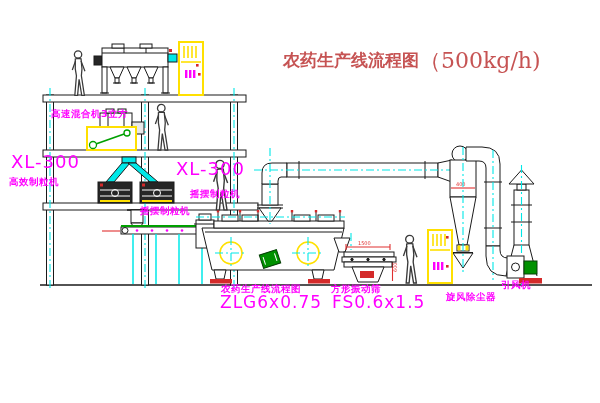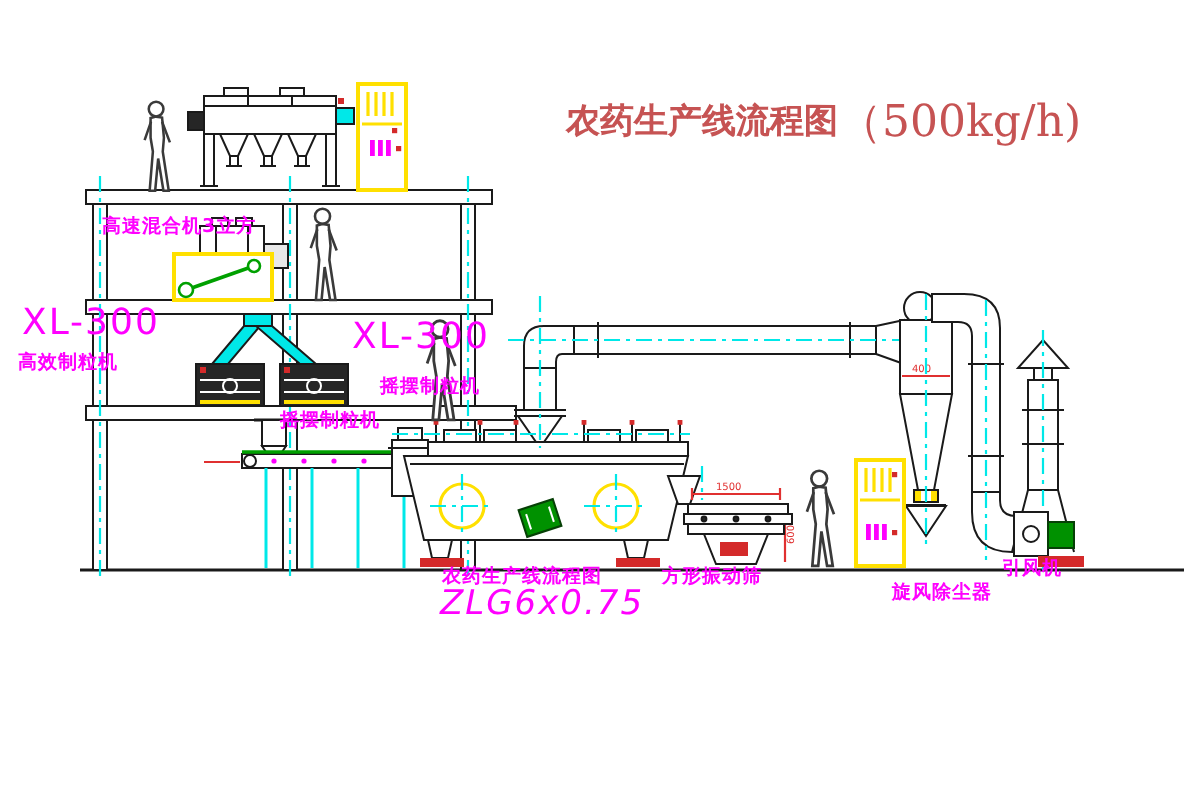--- a/index.html
+++ b/index.html
@@ -316,18 +316,19 @@
 
 <div id="title"><span class="t-cjk">农药生产线流程图</span><span class="t-cap">（500kg/h)</span></div>
 
 <div class="lab cjk" style="left:51px;top:109px;">高速混合机3立方</div>
 <div class="lab model model-big" style="left:11px;top:153px;">XL-300</div>
 <div class="lab cjk" style="left:9px;top:177px;">高效制粒机</div>
 <div class="lab model model-big" style="left:176px;top:160px;">XL-300</div>
 <div class="lab cjk" style="left:173px;top:189px;padding-left:17px;">摇摆制粒机</div>
 <div class="lab cjk" style="left:140px;top:206px;">摇摆制粒机</div>
 <div class="lab cjk" style="left:221px;top:284px;">农药生产线流程图</div>
-<div class="lab model" style="left:220px;top:294px;font-style:italic;">ZLG6x0.75</div>
+<div class="lab model" style="left:220px;top:294px;">ZLG6x0.75</div>
 <div class="lab cjk" style="left:331px;top:284px;">方形振动筛</div>
+<div class="lab model" style="left:332px;top:294px;">FS0.6x1.5</div>
 <div class="lab cjk" style="left:446px;top:292px;">旋风除尘器</div>
 <div class="lab cjk" style="left:501px;top:280px;">引风机</div>
 
 </div>
 
 </body></html>

